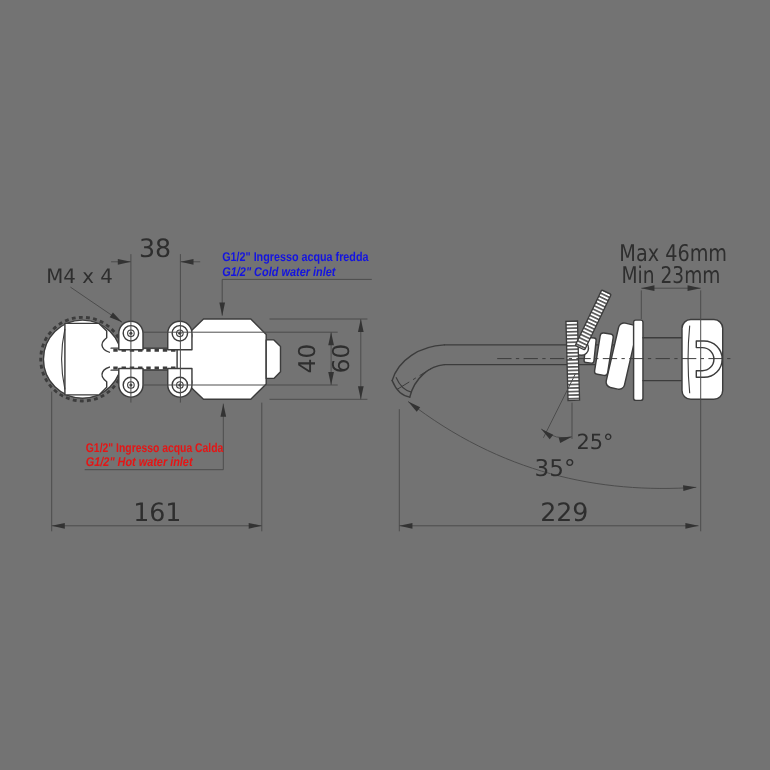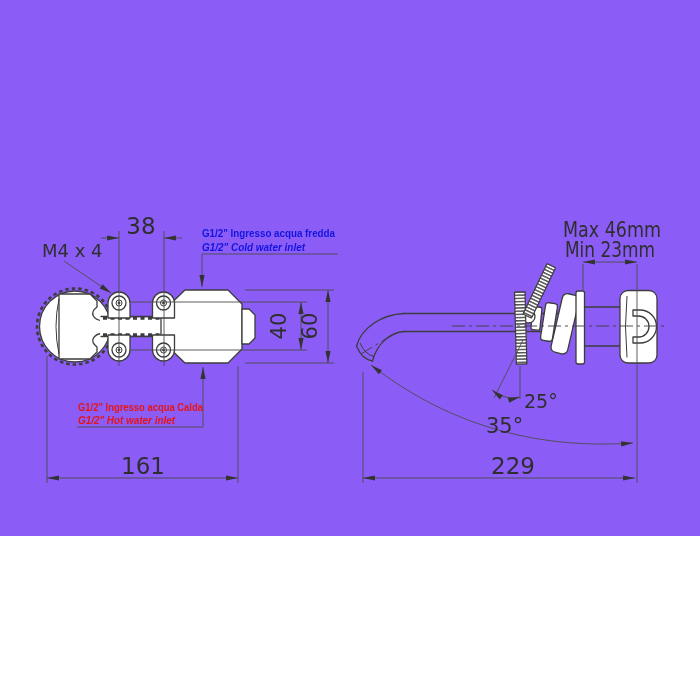--- a/index.html
+++ b/index.html
@@ -1,16 +1,16 @@
 <!DOCTYPE html>
 <html><head>
 <meta charset="utf-8">
 <style>
   html,body{margin:0;padding:0;background:#ffffff;}
-  .stage{position:relative;width:700px;height:536px;background:#8b5cf6;overflow:hidden;
+  .stage{position:relative;width:700px;height:700px;background:#737373;overflow:hidden;
          font-family:"Liberation Sans",sans-serif;}
   svg{position:absolute;left:0;top:0;}
   .ol{fill:#ffffff;stroke:#3c3c3c;stroke-width:1.3;stroke-linejoin:round;}
   .ln{fill:none;stroke:#3c3c3c;stroke-width:1.3;stroke-linejoin:round;stroke-linecap:round;}
   .ln2{fill:none;stroke:#3c3c3c;stroke-width:1;}
   .thin{fill:none;stroke:#4c4c4c;stroke-width:0.9;}
   .knurldash{fill:none;stroke:#3c3c3c;stroke-width:2.8;stroke-dasharray:4 3.5;}
   .cl{fill:none;stroke:#3c3c3c;stroke-width:0.9;stroke-dasharray:13 4 3 4;}
   .dimtext{font-family:"DejaVu Sans","Liberation Sans",sans-serif;font-size:23px;fill:#2e2e2e;}
   .dimtext-s{font-family:"DejaVu Sans","Liberation Sans",sans-serif;font-size:21px;fill:#2e2e2e;}

